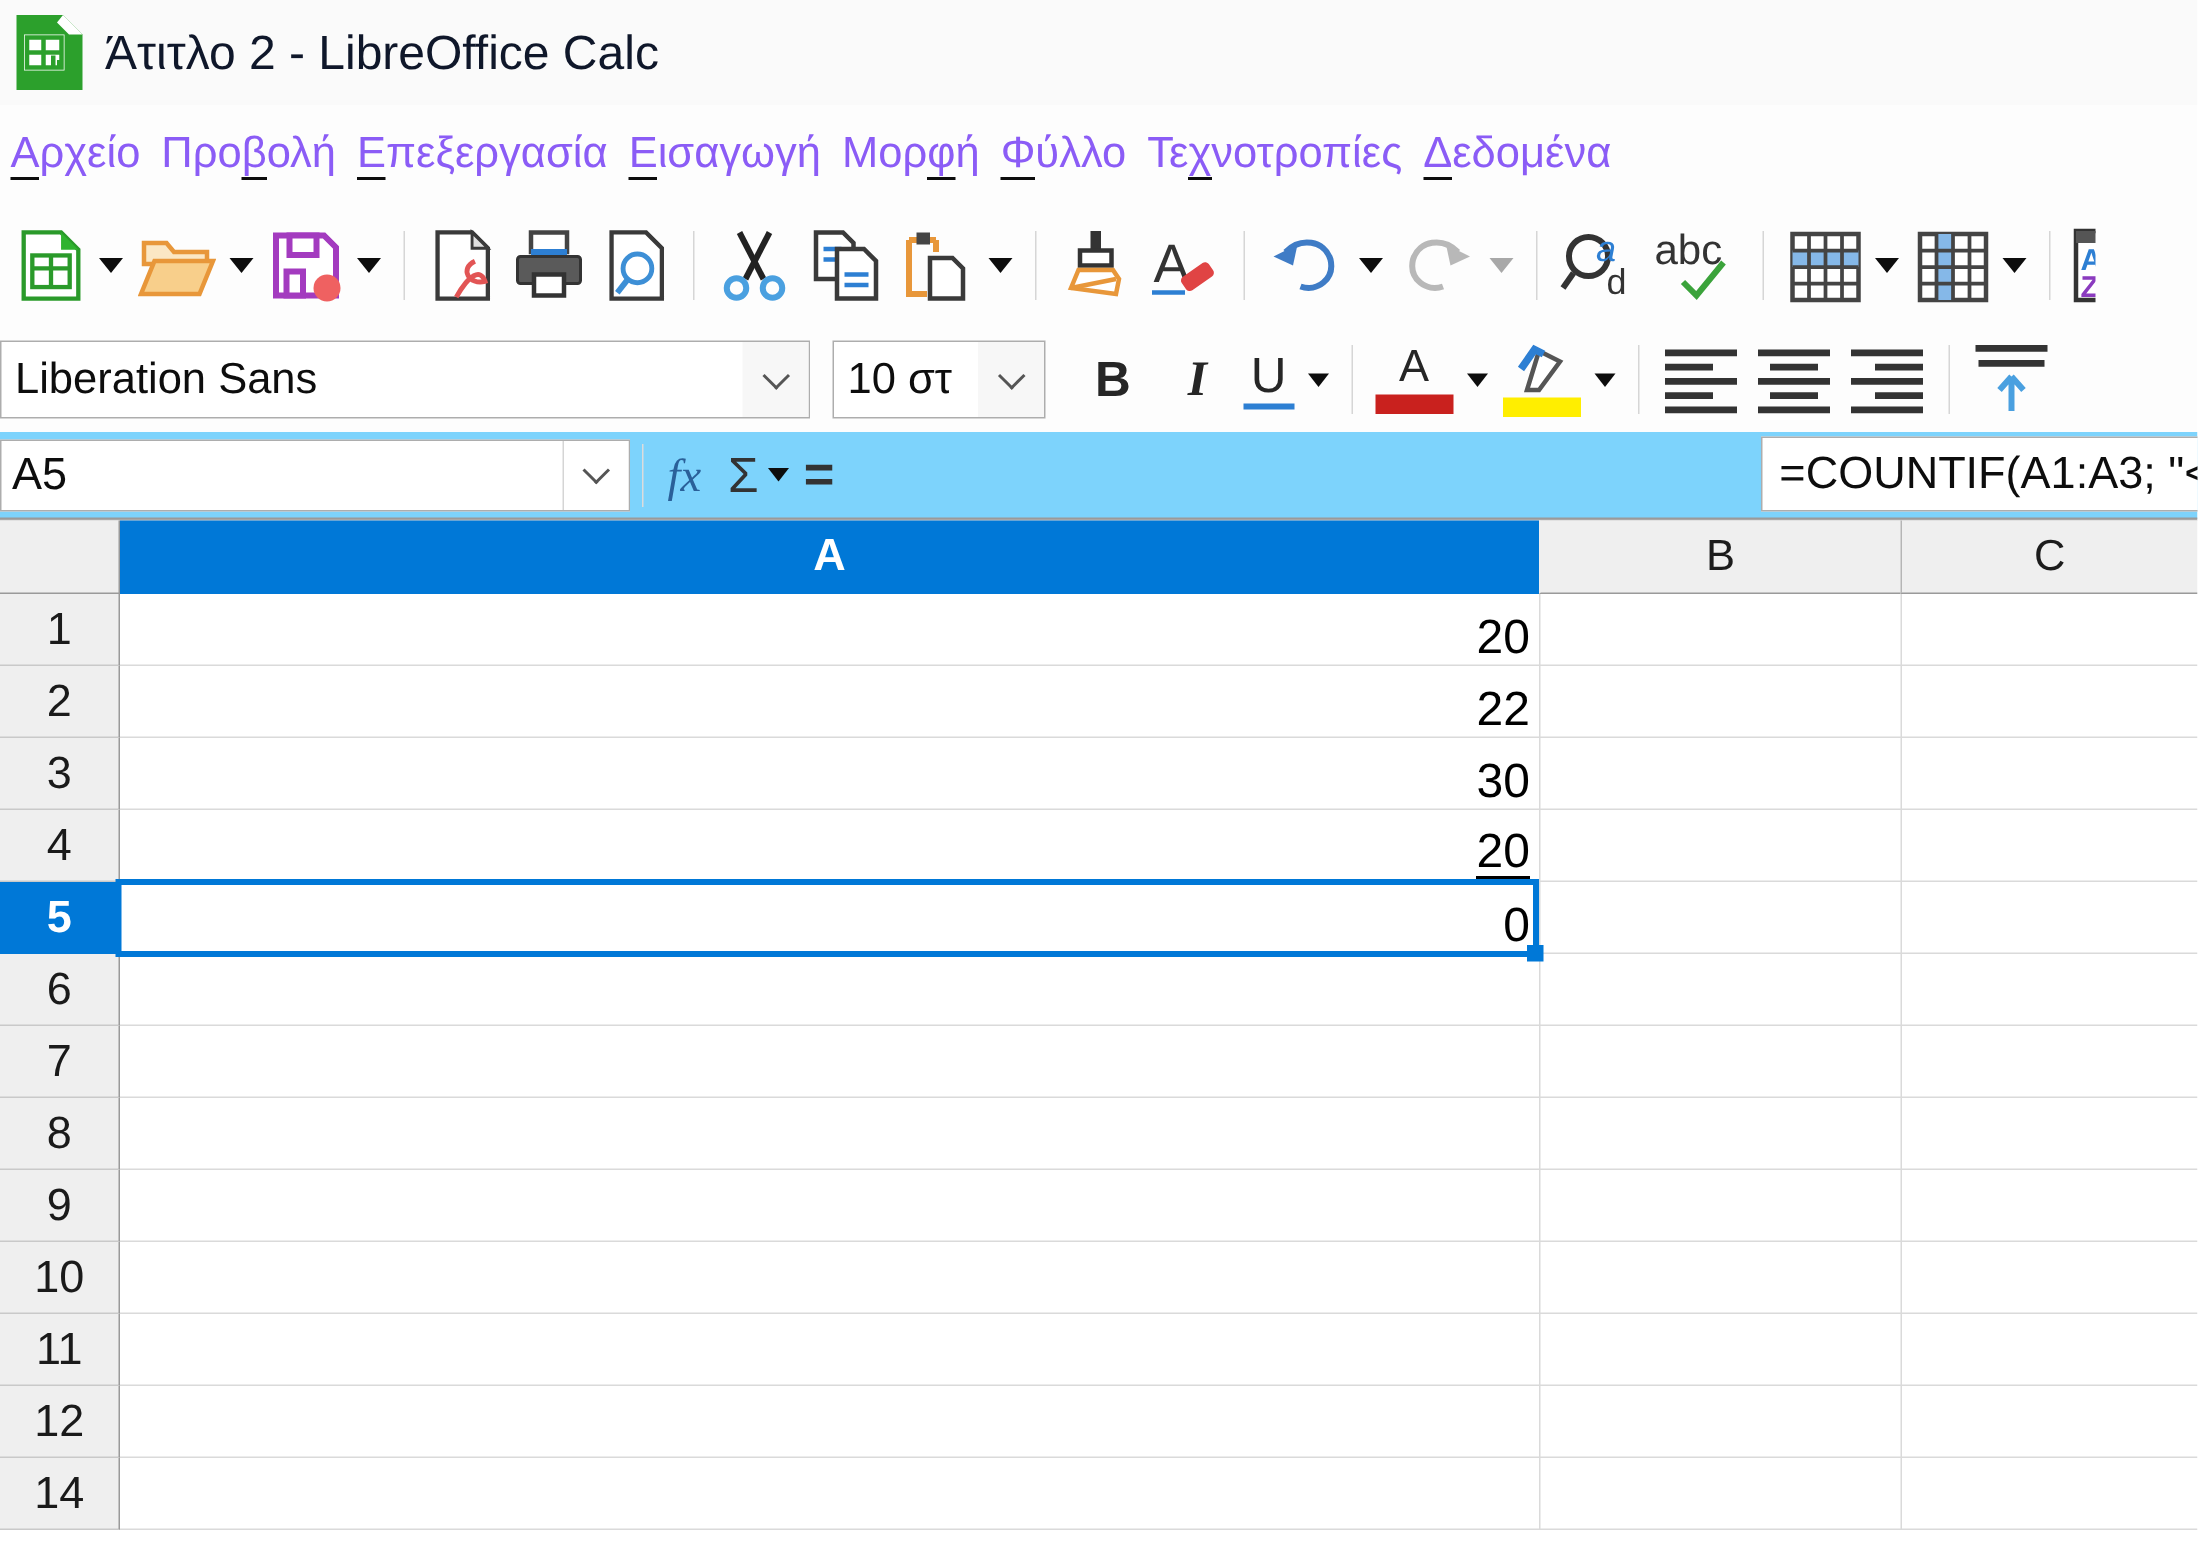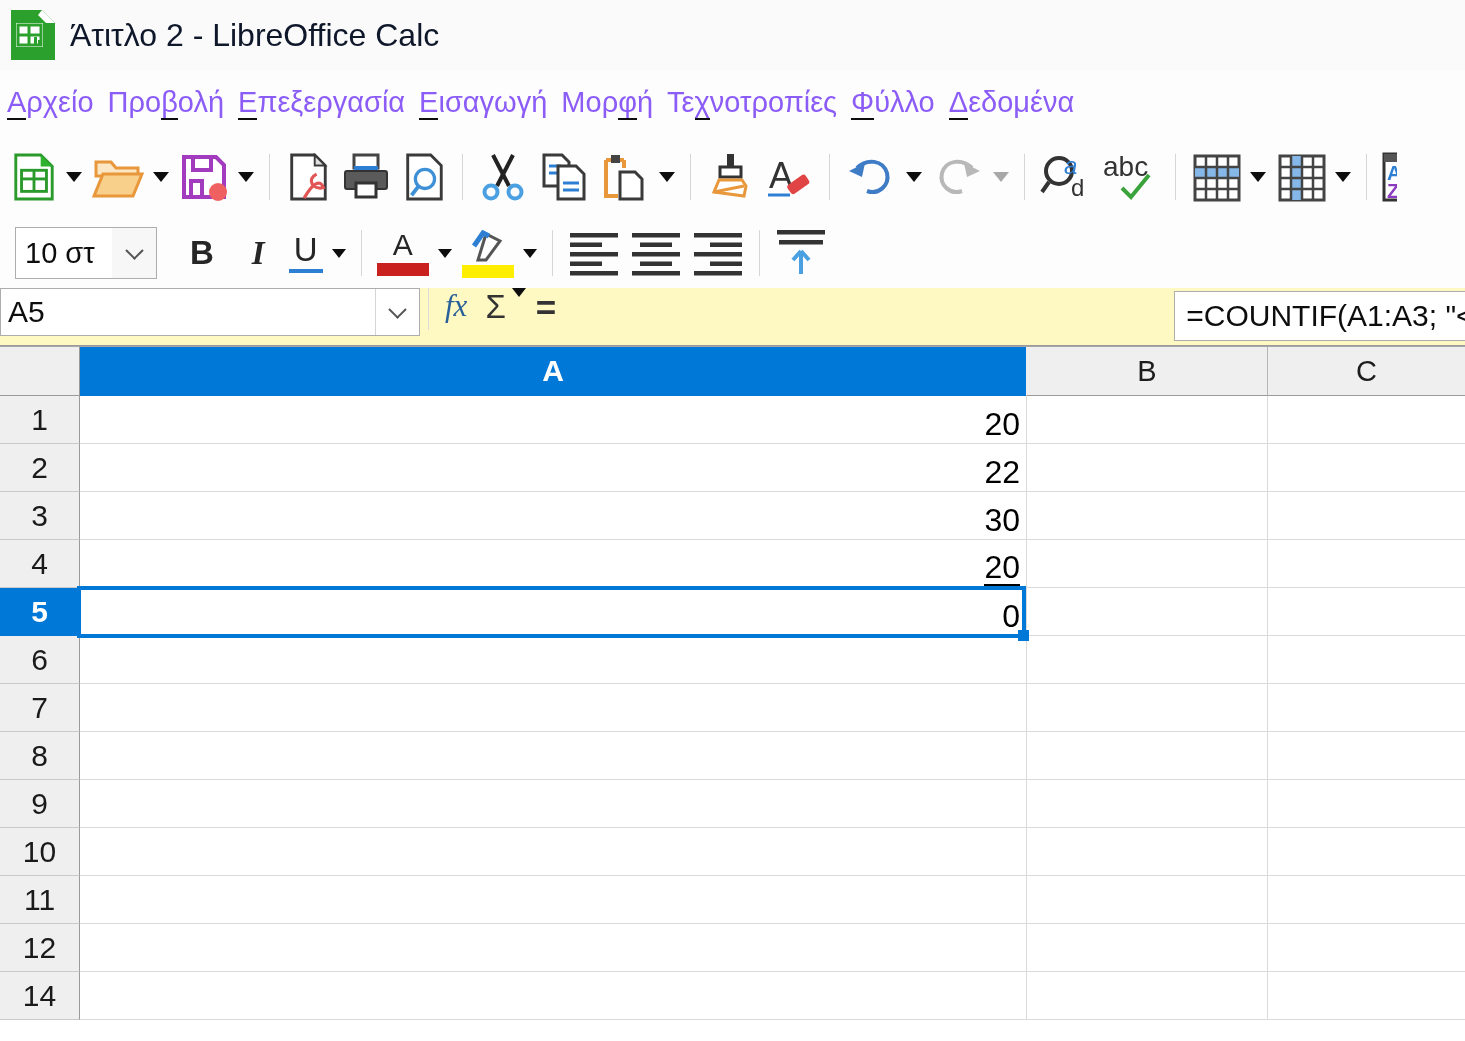--- a/index.html
+++ b/index.html
@@ -32,21 +32,21 @@
   .chev { width:13px; height:13px; border-right:2px solid #555; border-bottom:2px solid #555; transform:rotate(45deg) translate(-2px,-2px); }
   .font-name-combo { width:540px; }
   .font-size-combo { width:142px; margin-left:15px; }
   .txt-btn { font-size:33px; font-weight:bold; color:#262626; padding:0 14px; }
   .char-stack { display:flex; flex-direction:column; align-items:center; line-height:1; }
   .char-stack .bar { margin-top:3px; }
 
   .align-icon { flex:0 0 auto; }
 
   
-  .formulabar { height:58px; background:#fef9c3; display:flex; align-items:flex-start; border-bottom:1px solid #9a9a9a; }
+  .formulabar { height:58px; background:#7dd3fc; display:flex; align-items:center; border-bottom:1px solid #9a9a9a; }
   .namebox { width:420px; height:48px; border:1px solid #adadad; background:#fff; display:flex; align-items:center; }
   .namebox .nb-text { flex:1; font-size:30px; padding-left:7px; color:#0d0d0d; }
   .namebox .nb-dd { width:44px; height:100%; border-left:1px solid #d5d5d5; display:flex; align-items:center; justify-content:center; background:#fff; }
   .fb-sep { width:1px; height:42px; background:#dcdcdc; margin:0 8px; }
   .fx { font-size:31px; font-style:italic; color:#2a6099; font-family:"Liberation Serif", serif; padding:0 8px; }
   .sigma { font-size:33px; color:#333; padding:0 6px 0 10px; }
   .equals { font-size:35px; font-weight:bold; color:#333; padding:0 10px; }
   .formula-input { position:absolute; left:608px; top:3px; width:857px; height:50px; border:1px solid #adadad;
                    background:#fff; font-size:30px; color:#0d0d0d; display:flex; align-items:center; padding-left:11px; }
   .fb-wrap { position:relative; height:58px; flex:1; }
@@ -95,22 +95,22 @@
   </svg>
   <span class="title-text">Άτιτλο 2 - LibreOffice Calc</span>
 </div>
 
 <div class="menubar">
   <div class="menu-item"><span></span><span class="akey">Α</span><span>ρχείο</span></div>
   <div class="menu-item"><span>Προ</span><span class="akey">β</span><span>ολή</span></div>
   <div class="menu-item"><span></span><span class="akey">Ε</span><span>πεξεργασία</span></div>
   <div class="menu-item"><span></span><span class="akey">Ε</span><span>ισαγωγή</span></div>
   <div class="menu-item"><span>Μορ</span><span class="akey">φ</span><span>ή</span></div>
+  <div class="menu-item"><span></span><span class="akey">Φ</span><span>ύλλο</span></div>
   <div class="menu-item"><span>Τε</span><span class="akey">χ</span><span>νοτροπίες</span></div>
-  <div class="menu-item"><span></span><span class="akey">Φ</span><span>ύλλο</span></div>
   <div class="menu-item"><span></span><span class="akey">Δ</span><span>εδομένα</span></div>
 </div>
 
 <div class="toolbar">
 
   <div class="tb-btn">
     <svg width="46" height="50" viewBox="0 0 48 50">
       <path d="M5 2 h26 l12 12 v34 h-38 z" fill="#fff" stroke="#2a9a2a" stroke-width="3"></path>
       <path d="M31 2 l12 12 h-12 z" fill="#2fb32f"></path>
       <rect x="11" y="18" width="26" height="22" fill="none" stroke="#2a9a2a" stroke-width="3"></rect>
@@ -279,20 +279,26 @@
       <rect x="2" y="2" width="46" height="46" fill="#fff" stroke="#333" stroke-width="3"></rect>
       <rect x="2" y="2" width="46" height="8" fill="#555"></rect>
       <text x="5" y="28" font-size="20" font-weight="bold" fill="#2d7fd3">A</text>
       <text x="5" y="46" font-size="20" font-weight="bold" fill="#8b3bbf">Z</text>
     </svg>
   </div>
 </div>
 
 <div class="toolbar fmt">
 
+  <div class="combo font-name-combo">
+    <span class="combo-text">Liberation Sans</span>
+    <span class="combo-dd">
+        <span class="chev"></span>
+      </span>
+  </div>
 
   <div class="combo font-size-combo">
     <span class="combo-text">10 στ</span>
     <span class="combo-dd">
         <span class="chev"></span>
       </span>
   </div>
 
   <div class="tb-btn" style="margin-left:14px;">
     <span class="txt-btn">B</span>

